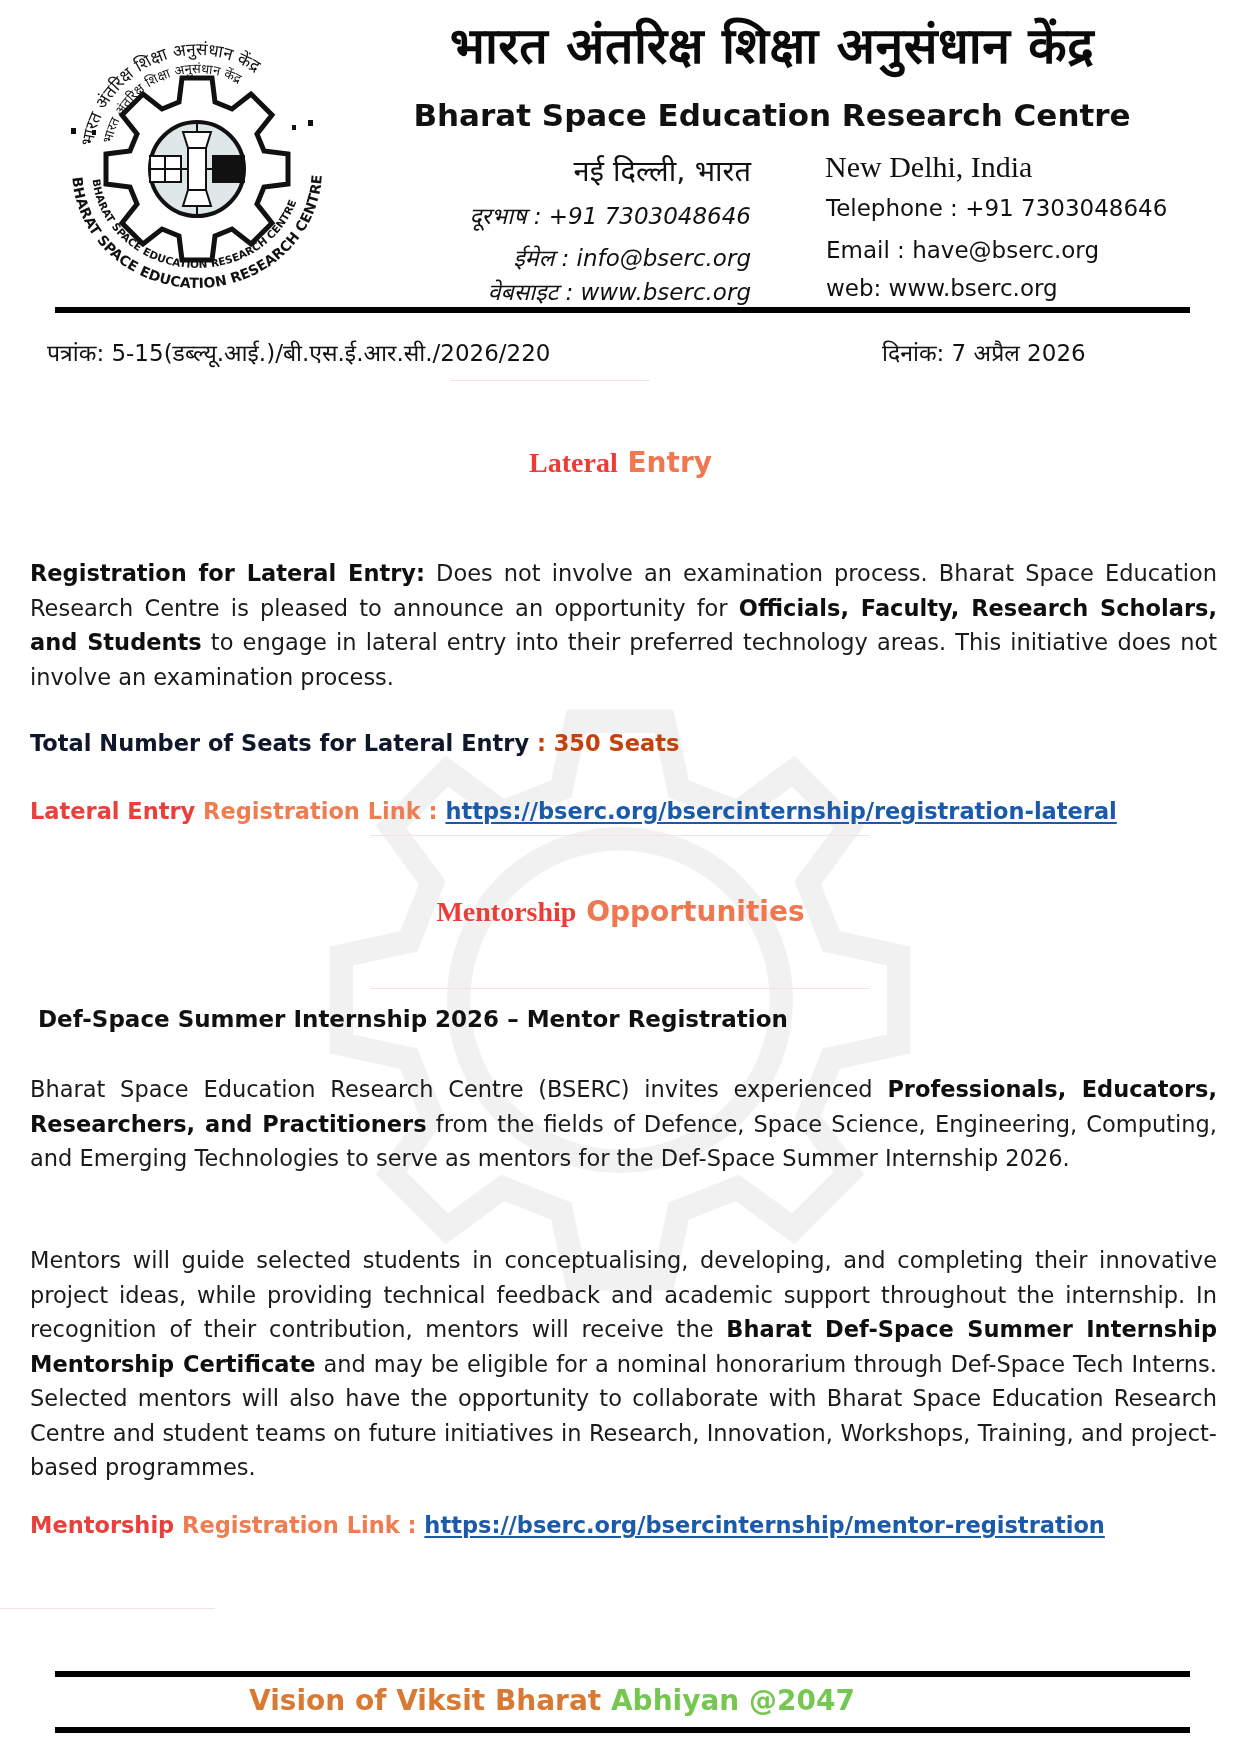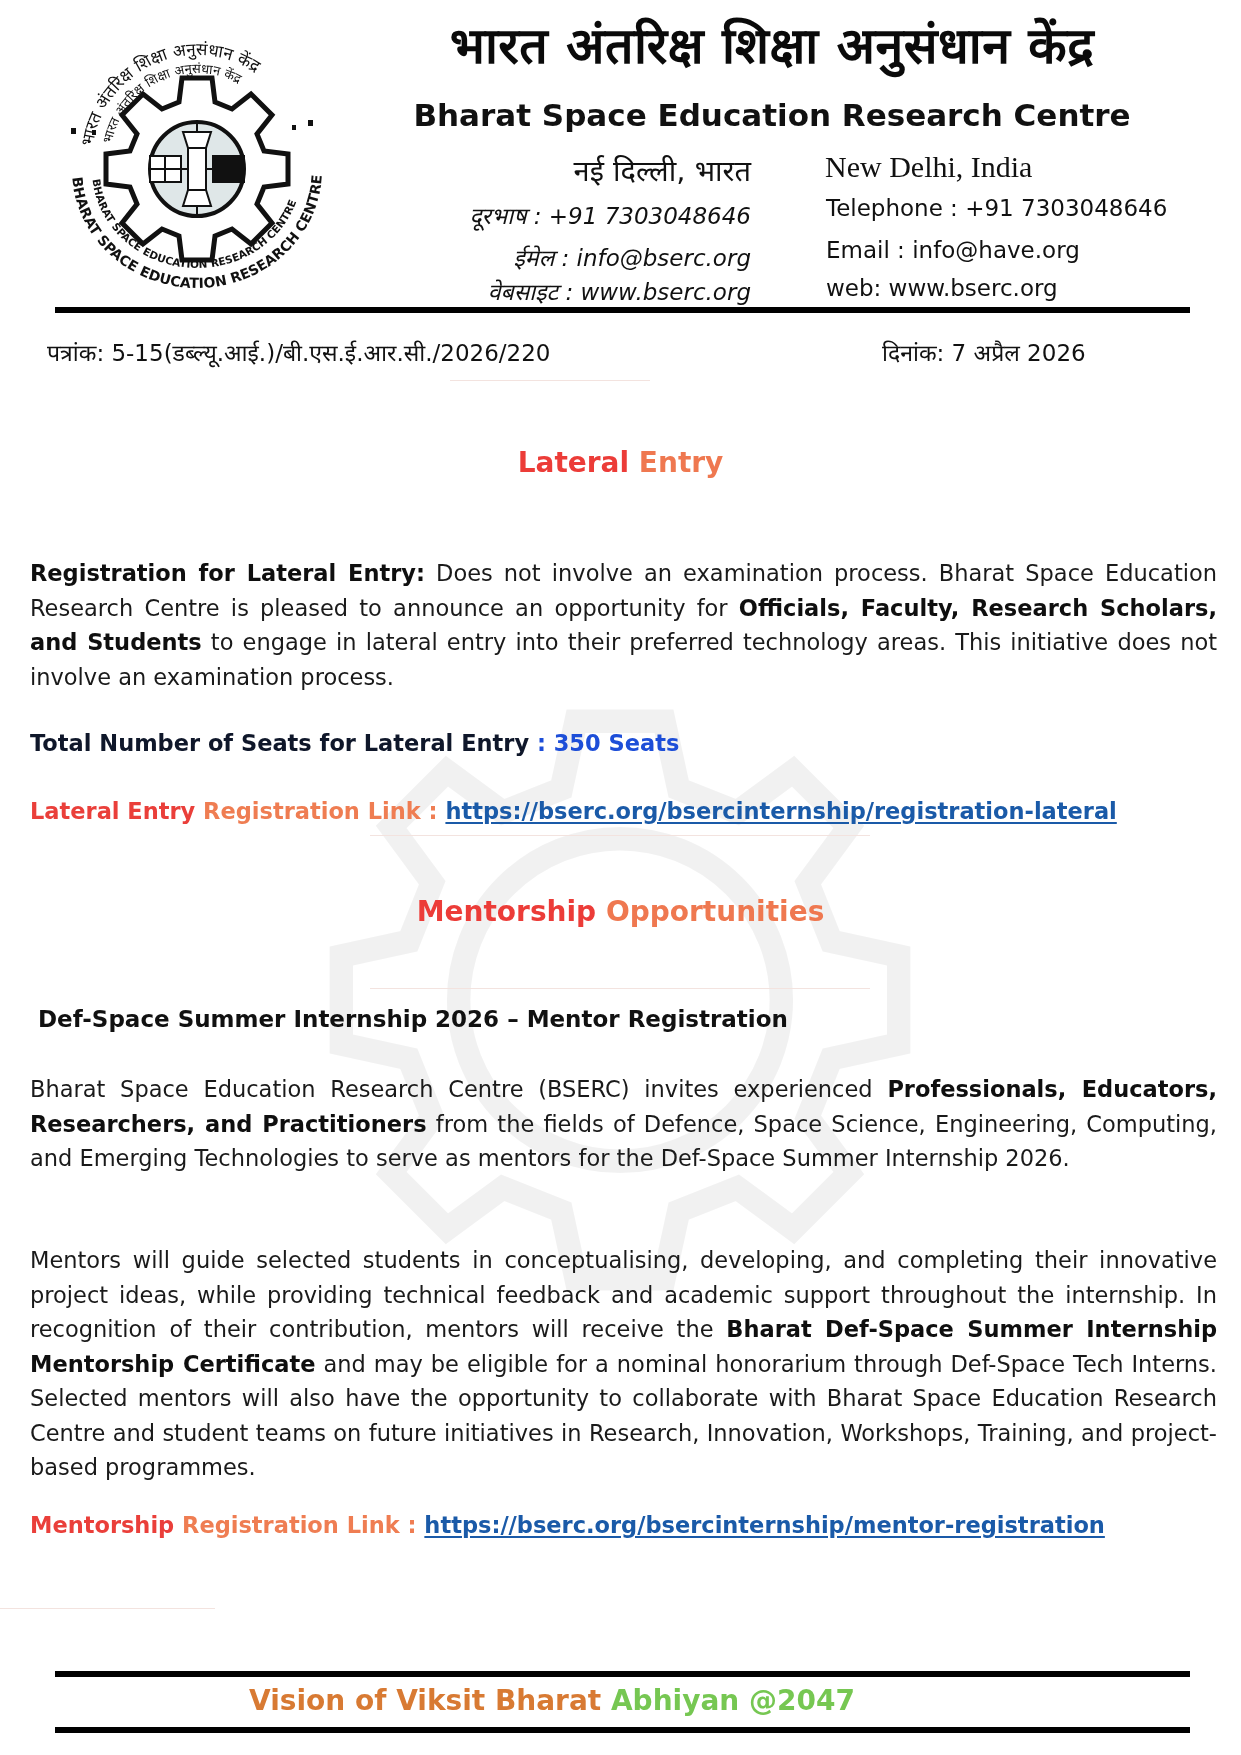--- a/index.html
+++ b/index.html
@@ -19,30 +19,30 @@
   .city-hi { right: 490px; top: 150px; font-family: "DejaVu Sans", sans-serif; font-weight: normal; font-size: 29px; color: #111; text-align: right; }
   .city-en { left: 825px; top: 150px; font-family: "Liberation Serif", "DejaVu Serif", serif; font-size: 30px; color: #111; }
   .contact-hi { right: 490px; text-align: right; font-family: "DejaVu Sans", sans-serif; font-size: 23px; color: #111; font-style: italic; }
   .contact-en { left: 826px; font-family: "DejaVu Sans", sans-serif; font-size: 23px; color: #111; }
   .rule-thick { left: 55px; width: 1135px; height: 6px; background: #000; }
 
   .ref { left: 47px; top: 336px; font-family: "DejaVu Sans", sans-serif; font-size: 23px; color: #111; }
   .date { left: 882px; top: 336px; font-family: "DejaVu Sans", sans-serif; font-size: 23px; color: #111; }
 
   .section-heading { left: 0; width: 1241px; text-align: center; font-family: "DejaVu Sans", sans-serif; font-weight: bold; font-size: 28px; }
-  .grad-a { color: #ec3c38; }
+  .grad-a { color: #ec3c38; font-family: Liberation Serif, serif; }
   .grad-b { color: #ef7850; }
   .faint-rule { height: 1px; background: #f3e3df; }
 
   .para { left: 30px; width: 1187px; font-family: "DejaVu Sans", sans-serif; font-size: 22.5px; line-height: 34.5px; text-align: justify; color: #1a1a1a; }
   .para b { font-weight: bold; color: #0f0f0f; }
 
   .seats { left: 30px; top: 730px; font-family: "DejaVu Sans", sans-serif; font-weight: bold; font-size: 22.5px; }
   .seats .lbl { color: #0f172a; }
-  .seats .val { color: #1d4ed8; margin-top: 34px; }
+  .seats .val { color: #c2410c; margin-top: 34px; }
 
   .link-row { left: 30px; font-family: "DejaVu Sans", sans-serif; font-weight: bold; font-size: 22.5px; }
   .link-row .lbl-a { color: #ea3f3a; }
   .link-row .lbl-b { color: #ef7d52; }
   .link-row a { color: #1a5aa8; text-decoration: underline; text-underline-offset: 3px; }
 
   .subheading { left: 30px; top: 1006px; font-family: "DejaVu Sans", sans-serif; font-weight: bold; font-size: 23px; color: #111; margin-left: 8px; }
 
   .footer-rule { left: 55px; width: 1135px; height: 6px; background: #000; }
   .footer-text { left: 0; width: 1104px; top: 1675px; text-align: center; font-family: "DejaVu Sans", sans-serif; font-weight: bold; font-size: 28px; }
@@ -105,21 +105,21 @@
 <div class="abs eng-title">Bharat Space Education Research Centre</div>
 
 <div class="abs city-hi">नई दिल्ली, भारत</div>
 <div class="abs city-en">New Delhi, India</div>
 
 <div class="abs contact-hi" style="top:199px">दूरभाष : +91 7303048646</div>
 <div class="abs contact-hi" style="top:241px">ईमेल : info@bserc.org</div>
 <div class="abs contact-hi" style="top:275px">वेबसाइट : www.bserc.org</div>
 
 <div class="abs contact-en" style="top:195px">Telephone : +91 7303048646</div>
-<div class="abs contact-en" style="top:237px">Email : info@have.org</div>
+<div class="abs contact-en" style="top:237px">Email : have@bserc.org</div>
 <div class="abs contact-en" style="top:275px">web: www.bserc.org</div>
 
 <div class="abs rule-thick" style="top:307px"></div>
 
 <div class="abs ref">पत्रांक: 5-15(डब्ल्यू.आई.)/बी.एस.ई.आर.सी./2026/220</div>
 <div class="abs date">दिनांक: 7 अप्रैल 2026</div>
 <div class="abs faint-rule" style="left:450px; top:380px; width:200px;"></div>
 
 <div class="abs section-heading" style="top:446px"><span class="grad-a">Lateral</span><span class="grad-b"> Entry</span></div>
 

